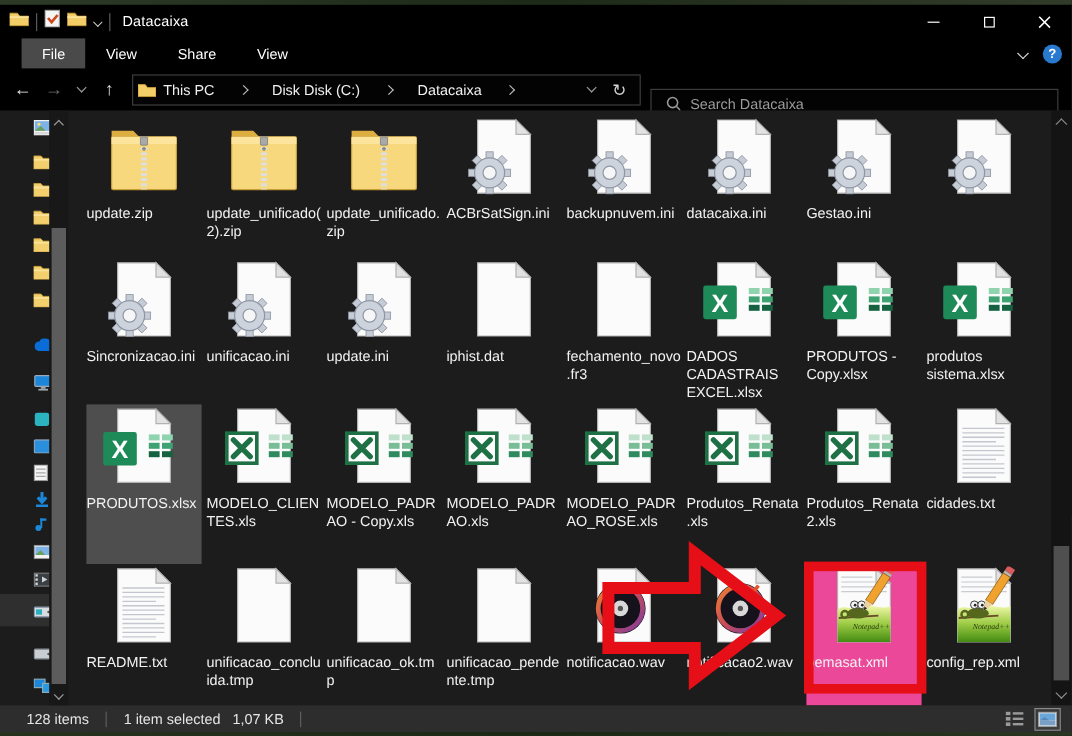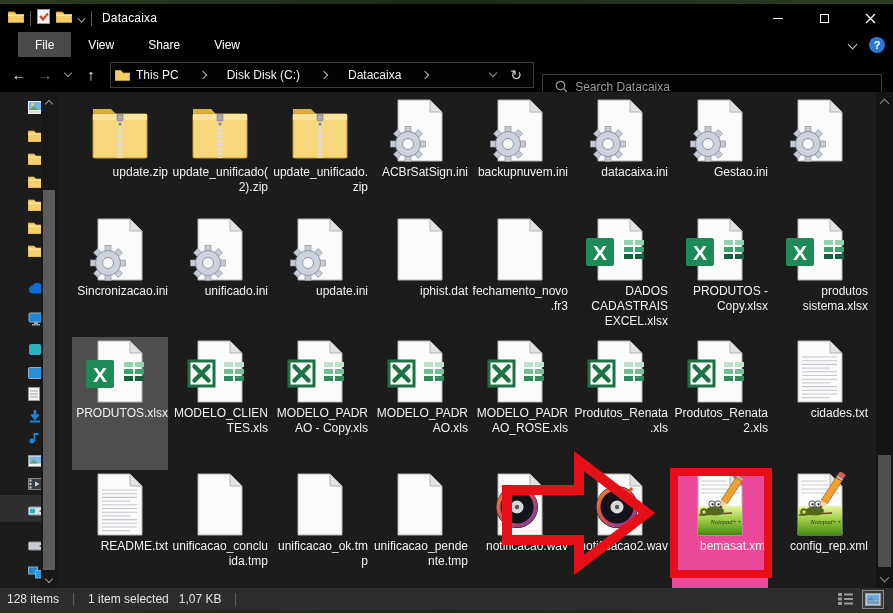--- a/index.html
+++ b/index.html
@@ -71,21 +71,21 @@
   .sb-chev.down::after { content:""; position:absolute; width:5px; height:5px; border-right:1.5px solid #9a9a9a;
       border-bottom:1.5px solid #9a9a9a; transform:rotate(45deg); top:0; left:1px; }
 
   
   .files { position:absolute; left:70px; top:4px; display:grid;
            grid-template-columns:repeat(8,100px); grid-template-rows:119px 122px 133px 118px; }
   .tile { width:96px; justify-self:center; display:flex; flex-direction:column; align-items:center; padding-top:2px; }
   .tile.sel-dark { background:#4e4e4e; }
   .tile.sel-light { background:#ec4899; }
   .tile .ic { width:72px; height:66px; flex:0 0 66px; }
-  .tile .lbl { margin-top:1px; font-size:12px; line-height:15px; color:#f2f2f2; text-align:right;
+  .tile .lbl { margin-top:7px; font-size:12px; line-height:15px; color:#f2f2f2; text-align:left;
                width:96px; overflow-wrap:anywhere; word-break:break-word; }
 
   
   .main-scroll { position:absolute; left:876px; top:0; width:17px; height:496px; background:#141414; }
   .main-thumb { position:absolute; left:2px; top:363px; width:13px; height:112px; background:#4f4f4f; }
   .ms-chev { position:absolute; left:4px; width:9px; height:9px; }
   .ms-chev.up::after { content:""; position:absolute; width:6px; height:6px; border-left:1.6px solid #8a8a8a;
       border-top:1.6px solid #8a8a8a; transform:rotate(45deg); top:3px; left:1px; }
   .ms-chev.down::after { content:""; position:absolute; width:6px; height:6px; border-right:1.6px solid #8a8a8a;
       border-bottom:1.6px solid #8a8a8a; transform:rotate(45deg); top:0; left:1px; }
@@ -441,21 +441,21 @@
               <rect x="21" y="28.5" width="6" height="8" fill="#c6ccd5" stroke="#8f96a3" stroke-width="0.7" transform="rotate(45 24 46)"></rect>
               <rect x="21" y="28.5" width="6" height="8" fill="#c6ccd5" stroke="#8f96a3" stroke-width="0.7" transform="rotate(90 24 46)"></rect>
               <rect x="21" y="28.5" width="6" height="8" fill="#c6ccd5" stroke="#8f96a3" stroke-width="0.7" transform="rotate(135 24 46)"></rect>
               <rect x="21" y="28.5" width="6" height="8" fill="#c6ccd5" stroke="#8f96a3" stroke-width="0.7" transform="rotate(180 24 46)"></rect>
               <rect x="21" y="28.5" width="6" height="8" fill="#c6ccd5" stroke="#8f96a3" stroke-width="0.7" transform="rotate(225 24 46)"></rect>
               <rect x="21" y="28.5" width="6" height="8" fill="#c6ccd5" stroke="#8f96a3" stroke-width="0.7" transform="rotate(270 24 46)"></rect>
               <rect x="21" y="28.5" width="6" height="8" fill="#c6ccd5" stroke="#8f96a3" stroke-width="0.7" transform="rotate(315 24 46)"></rect>
               <circle cx="24" cy="46" r="12.5" fill="#cdd3dc" stroke="#8f96a3"></circle>
               <circle cx="24" cy="46" r="5.5" fill="#f6f6f6" stroke="#8f96a3"></circle>
             </svg></div>
-          <div class="lbl">unificado.ini</div>
+          <div class="lbl">unificacao.ini</div>
         </div>
         <div class="tile">
           <div class="ic"><svg width="72" height="66" viewBox="0 0 72 66">
               <path d="M14 2 H46 L58 14 V63 H14 Z" fill="#fbfbfb" stroke="#b3b3b3"></path>
               <path d="M46 2 V14 H58 Z" fill="#e2e2e2" stroke="#b3b3b3"></path>
               <rect x="21" y="28.5" width="6" height="8" fill="#c6ccd5" stroke="#8f96a3" stroke-width="0.7" transform="rotate(0 24 46)"></rect>
               <rect x="21" y="28.5" width="6" height="8" fill="#c6ccd5" stroke="#8f96a3" stroke-width="0.7" transform="rotate(45 24 46)"></rect>
               <rect x="21" y="28.5" width="6" height="8" fill="#c6ccd5" stroke="#8f96a3" stroke-width="0.7" transform="rotate(90 24 46)"></rect>
               <rect x="21" y="28.5" width="6" height="8" fill="#c6ccd5" stroke="#8f96a3" stroke-width="0.7" transform="rotate(135 24 46)"></rect>
               <rect x="21" y="28.5" width="6" height="8" fill="#c6ccd5" stroke="#8f96a3" stroke-width="0.7" transform="rotate(180 24 46)"></rect>
@@ -802,21 +802,21 @@
         </div>
       </div>
     <div class="main-scroll">
       <span class="ms-chev up" style="top:5px;"></span>
       <div class="main-thumb"></div>
       <span class="ms-chev down" style="top:482px;"></span>
     </div>
   </div>
 
   <div class="statusbar">
-    <span class="seg" style="padding-left:7px;">128 items</span>
+    <span class="seg" style="padding-left:22px;">128 items</span>
     <span class="st-div"></span>
     <span class="seg">1 item selected</span>
     <span class="seg" style="padding-left:0;">1,07 KB</span>
     <span class="st-div"></span>
     <div class="view-btns">
       <div class="vb">
         <svg width="15" height="12">
             <g fill="#9a9a9a">
               <rect x="0" y="0" width="4" height="3"></rect>
               <rect x="0" y="4.5" width="4" height="3"></rect>

